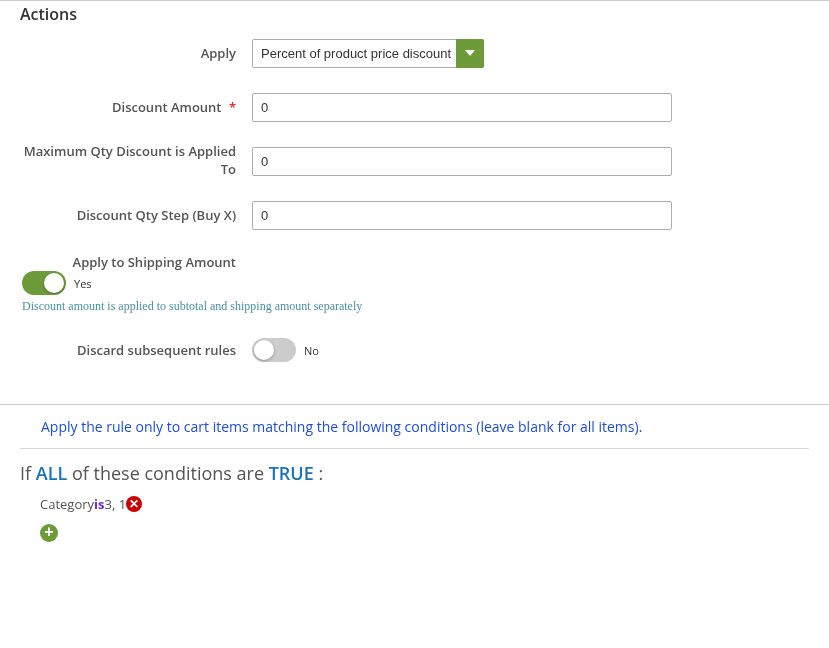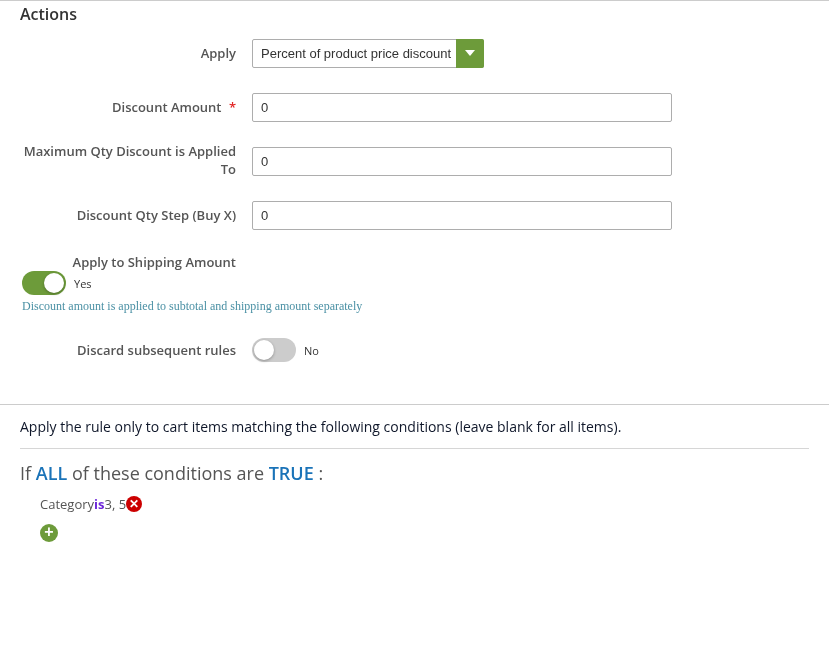--- a/index.html
+++ b/index.html
@@ -191,23 +191,24 @@
       margin: 8px 0 0 0;
     }
 
     
     .conditions-section {
       padding: 12px 20px 10px 20px;
     }
 
     .conditions-title {
       font-size: 14px;
-      color: #0f172a;
+      color: #1d4ed8;
       margin-bottom: 12px;
       font-weight: normal;
+      margin-left: 21px;
     }
 
     .section-divider2 {
       border-top: 1px solid #d6d6d6;
       margin: 0 0 12px 0;
     }
 
     .condition-logic {
       font-size: 18px;
       color: #555;
@@ -379,21 +380,21 @@
       <span> </span>
       <span>of these conditions are</span>
       <span> </span>
       <span class="logic-true">TRUE</span>
       <span>:</span>
     </div>
 
     <div class="condition-item">
       <span class="cond-label">Category</span>
       <span class="cond-operator">is</span>
-      <span class="cond-values">3, 5</span>
+      <span class="cond-values">3, 1</span>
       <button class="remove-btn" title="Remove">✕</button>
     </div>
 
     <div class="add-condition-row">
       <button class="add-btn" title="Add">+</button>
     </div>
 
   </div>
 
 </div>

